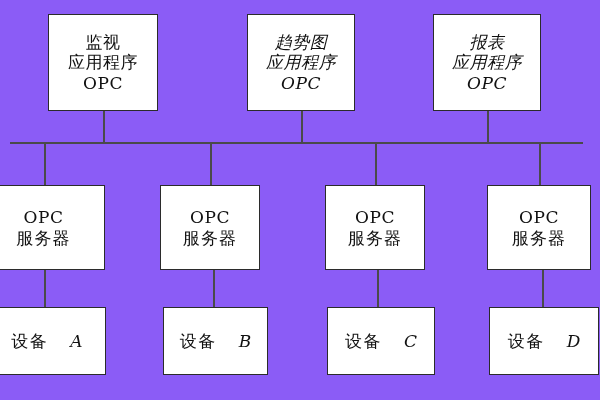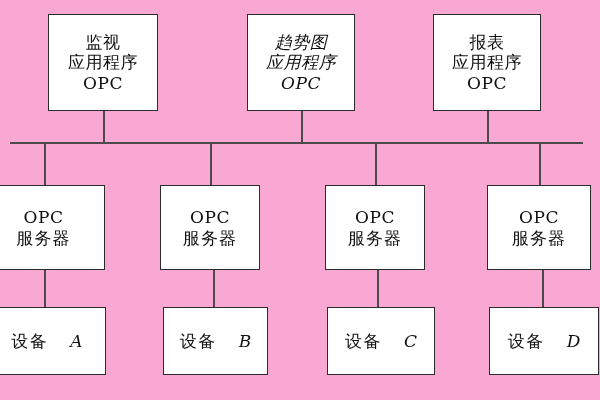--- a/index.html
+++ b/index.html
@@ -4,21 +4,21 @@
 <style>
   html, body {
     margin: 0;
     padding: 0;
     background: #ffffff;
   }
   #canvas {
     position: relative;
     width: 600px;
     height: 400px;
-    background: #f9a8d4;
+    background: #8b5cf6;
     overflow: hidden;
     font-family: "DejaVu Serif", "Liberation Serif", serif;
   }
   .node {
     position: absolute;
     box-sizing: border-box;
     border: 1.5px solid #2b2b2b;
     background: #ffffff;
     display: flex;
     flex-direction: column;
@@ -83,21 +83,21 @@
     <span class="ln">应用程序</span>
     <span class="ln ln-opc">OPC</span>
   </div>
 
   <div class="node app-node" style="left:247px; top:14px; width:108px; height:97px;font-style:italic;">
     <span class="ln">趋势图</span>
     <span class="ln">应用程序</span>
     <span class="ln ln-opc">OPC</span>
   </div>
 
-  <div class="node app-node" style="left:433px; top:14px; width:108px; height:97px;">
+  <div class="node app-node" style="left:433px; top:14px; width:108px; height:97px;font-style:italic;">
     <span class="ln">报表</span>
     <span class="ln">应用程序</span>
     <span class="ln ln-opc">OPC</span>
   </div>
 
   <div class="edge edge-v" style="left:103px; top:111px; height:32px;"></div>
   <div class="edge edge-v" style="left:301px; top:111px; height:32px;"></div>
   <div class="edge edge-v" style="left:487px; top:111px; height:32px;"></div>
 
   <div class="bus" style="left:10px; top:142px; width:573px;"></div>

